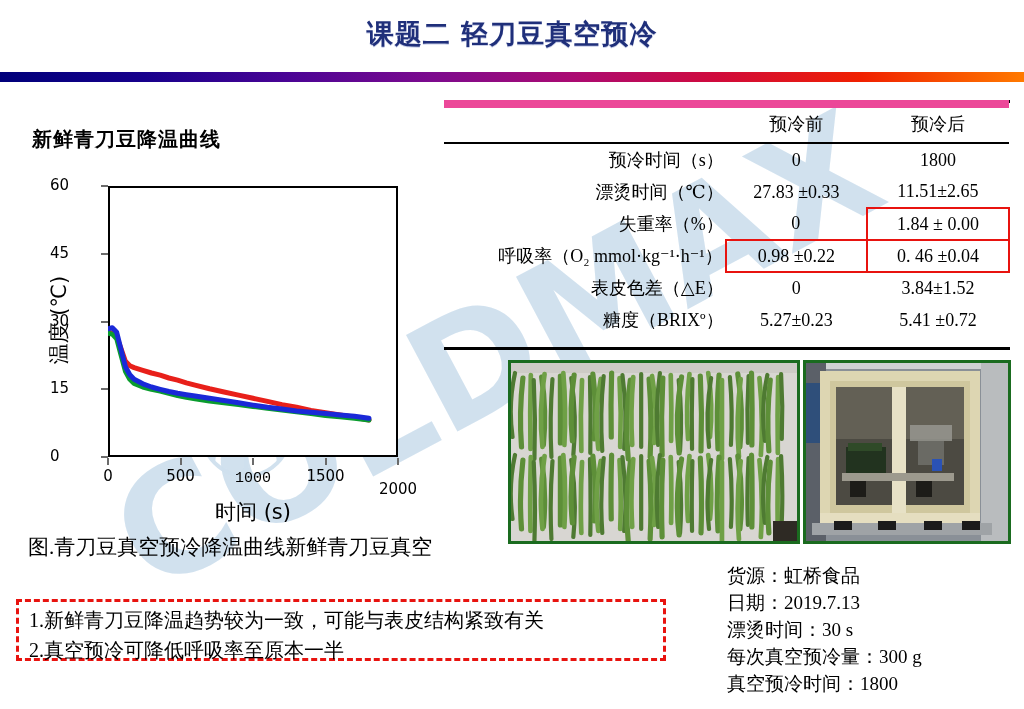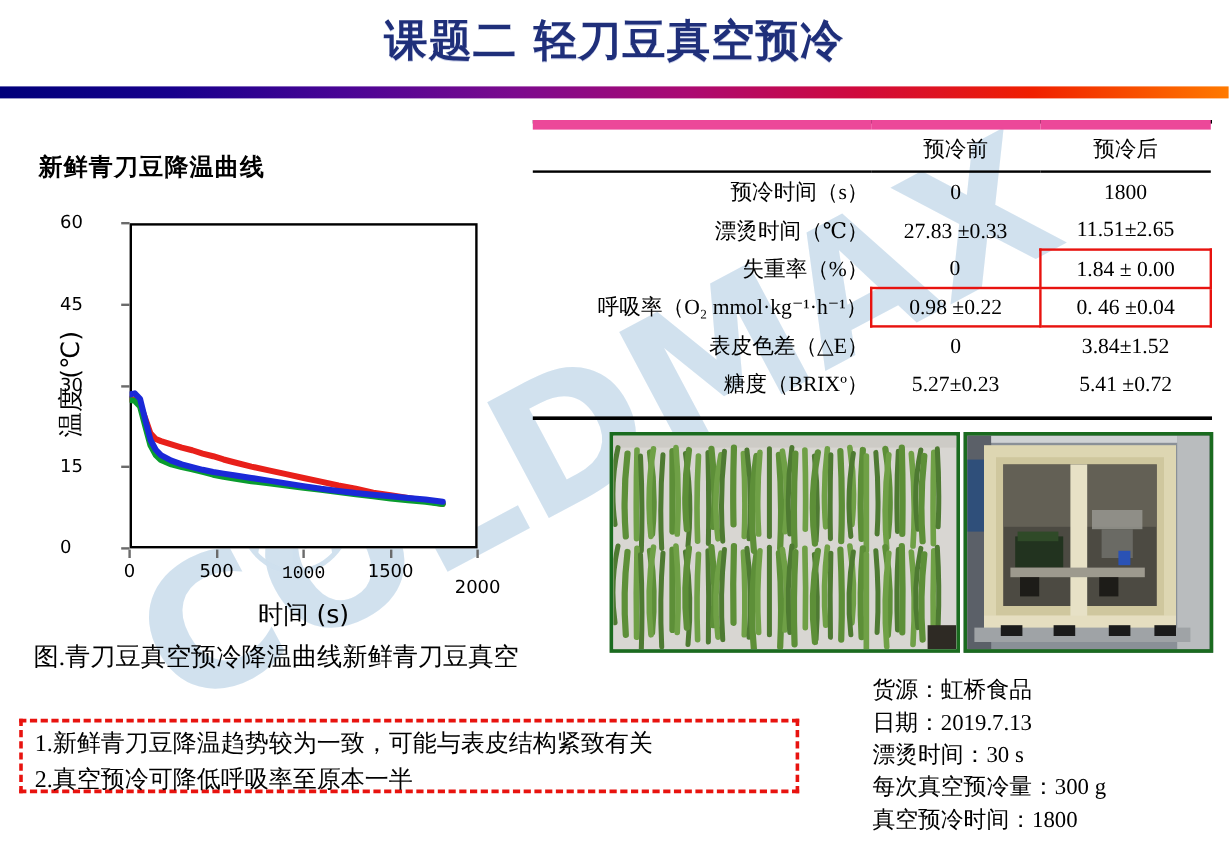--- a/index.html
+++ b/index.html
@@ -9,21 +9,21 @@
     font-family:"Liberation Serif","DejaVu Serif",serif;
     color:#000;
   }
   
   #title-bar{
     position:absolute;left:0;top:0;width:1024px;height:68px;
     display:flex;align-items:center;justify-content:center;
   }
   #title-text{
     font-family:"DejaVu Sans","Liberation Sans",sans-serif;
-    font-size:36px;font-weight:bold;color:#1f2f7a;letter-spacing:1px;
+    font-size:27px;font-weight:bold;color:#1f2f7a;letter-spacing:1px;
     text-shadow:0 1px 0 #c9cfe8;
   }
   #gradient-rule{
     position:absolute;left:0;top:72px;width:1024px;height:10px;
     background:linear-gradient(to right,#00007a 0%,#17008c 14%,#4a0495 28%,#7c0a8e 42%,#ab0a72 56%,#d00a3c 70%,#f02000 84%,#ff7a00 100%);
   }
 
   
   #chart-panel{position:absolute;left:12px;top:126px;width:420px;height:400px;}
   #chart-title{

